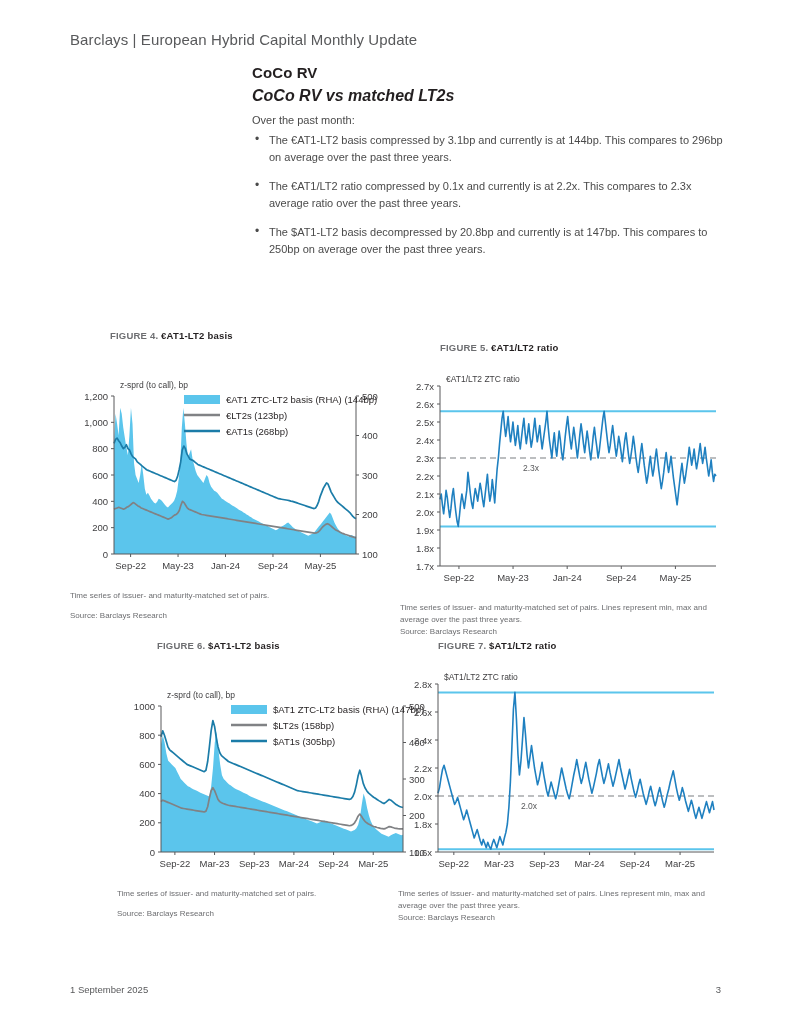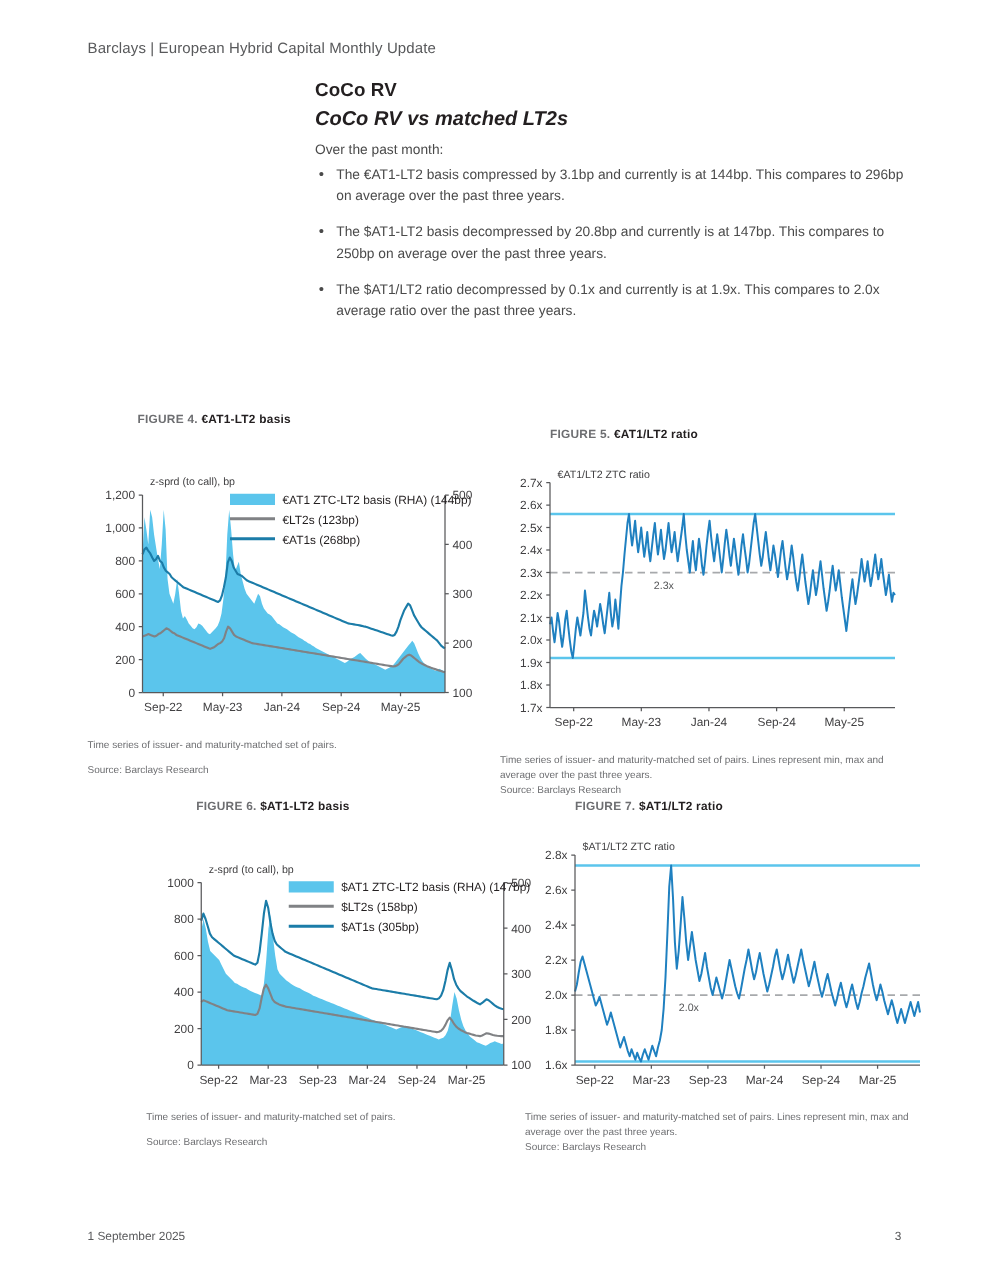--- a/index.html
+++ b/index.html
@@ -9,21 +9,21 @@
     background: #ffffff;
     font-family: "Liberation Sans", sans-serif;
     color: #3b3b3b;
     position: relative;
     overflow: hidden;
   }
   .page { position:absolute; inset:0; }
 
   .doc-header {
     position:absolute; left:70px; top:31px;
-    font-size:12px; color:#58595b; letter-spacing:.1px;
+    font-size:15px; color:#58595b; letter-spacing:.1px;
   }
 
   .body-col { position:absolute; left:252px; top:64px; width:480px; }
   .sec-title { font-size:15px; font-weight:bold; color:#231f20; margin:0 0 6px 0; letter-spacing:.1px;}
   .sub-title { font-size:16px; font-style:italic; font-weight:bold; color:#231f20; margin:0 0 9px 0;}
   .lead { font-size:11px; color:#4a4a4a; margin:0 0 6px 0;}
   ul.bullets { list-style:none; margin:0; padding:0; }
   ul.bullets li {
     position:relative; font-size:11px; line-height:16.5px;
     color:#4a4a4a; padding-left:17px; margin-bottom:13px;
@@ -55,22 +55,22 @@
 <div class="page">
 
   <div class="doc-header">Barclays | European Hybrid Capital Monthly Update</div>
 
   <div class="body-col">
     <h1 class="sec-title">CoCo RV</h1>
     <div class="sub-title">CoCo RV vs matched LT2s</div>
     <div class="lead">Over the past month:</div>
     <ul class="bullets">
       <li>The €AT1-LT2 basis compressed by 3.1bp and currently is at 144bp. This compares to 296bp on average over the past three years.</li>
+      <li>The €AT1/LT2 ratio compressed by 0.1x and currently is at 2.2x. This compares to 2.3x average ratio over the past three years.</li>
       <li>The $AT1-LT2 basis decompressed by 20.8bp and currently is at 147bp. This compares to 250bp on average over the past three years.</li>
-      <li>The $AT1/LT2 ratio decompressed by 0.1x and currently is at 1.9x. This compares to 2.0x average ratio over the past three years.</li>
     </ul>
   </div>
 
   <div class="fig" id="fig0" style="left:70px; top:330px;">
     <div class="fig-title">
       <span class="num">FIGURE 4.</span>
       <span class="nm">€AT1-LT2 basis</span>
     </div>
     <svg class="chart" width="330" height="240">
         <path d="M 44 210 L 44.00 99.40 L 45.54 69.78 L 47.08 79.65 L 48.62 91.50 L 50.17 63.85 L 51.71 69.78 L 53.25 83.60 L 54.79 93.47 L 56.33 103.35 L 57.87 111.25 L 59.41 91.50 L 60.96 63.85 L 62.50 79.65 L 64.04 119.15 L 65.58 131.00 L 67.12 134.95 L 68.66 138.90 L 70.20 131.00 L 71.75 119.15 L 73.29 131.00 L 74.83 144.82 L 76.37 150.75 L 77.91 148.78 L 79.45 151.54 L 80.99 154.70 L 82.54 156.68 L 84.08 158.65 L 85.62 159.44 L 87.16 157.86 L 88.70 154.70 L 90.24 155.49 L 91.78 156.68 L 93.32 158.65 L 94.87 160.63 L 96.41 162.60 L 97.95 163.39 L 99.49 161.81 L 101.03 160.23 L 102.57 158.65 L 104.11 156.68 L 105.66 152.72 L 107.20 146.80 L 108.74 134.95 L 110.28 119.15 L 111.82 83.60 L 113.36 63.85 L 114.90 79.65 L 116.45 99.40 L 117.99 113.22 L 119.53 109.28 L 121.07 105.33 L 122.61 115.20 L 124.15 121.13 L 125.69 127.05 L 127.24 131.00 L 128.78 132.98 L 130.32 134.95 L 131.86 136.93 L 133.40 138.90 L 134.94 134.95 L 136.48 131.00 L 138.03 132.98 L 139.57 138.90 L 141.11 142.85 L 142.65 144.82 L 144.19 146.80 L 145.73 147.59 L 147.27 148.78 L 148.82 150.75 L 150.36 152.72 L 151.90 154.70 L 153.44 155.49 L 154.98 156.68 L 156.52 157.86 L 158.06 158.65 L 159.61 159.44 L 161.15 160.63 L 162.69 161.81 L 164.23 162.60 L 165.77 163.39 L 167.31 164.57 L 168.85 165.76 L 170.39 166.55 L 171.94 167.34 L 173.48 168.53 L 175.02 169.31 L 176.56 170.50 L 178.10 171.29 L 179.64 172.47 L 181.18 173.26 L 182.73 174.45 L 184.27 175.24 L 185.81 176.03 L 187.35 176.82 L 188.89 177.61 L 190.43 178.40 L 191.97 179.19 L 193.52 179.98 L 195.06 180.77 L 196.60 181.56 L 198.14 182.35 L 199.68 183.14 L 201.22 183.93 L 202.76 184.72 L 204.31 185.51 L 205.85 186.30 L 207.39 185.51 L 208.93 184.32 L 210.47 183.14 L 212.01 182.35 L 213.55 181.56 L 215.10 180.38 L 216.64 179.19 L 218.18 178.40 L 219.72 179.98 L 221.26 181.56 L 222.80 183.14 L 224.34 184.32 L 225.89 185.51 L 227.43 186.30 L 228.97 187.09 L 230.51 187.88 L 232.05 188.67 L 233.59 189.46 L 235.13 190.25 L 236.68 191.04 L 238.22 191.83 L 239.76 191.04 L 241.30 190.25 L 242.84 189.46 L 244.38 188.28 L 245.92 186.30 L 247.46 184.32 L 249.01 182.35 L 250.55 180.38 L 252.09 178.40 L 253.63 176.43 L 255.17 174.45 L 256.71 172.47 L 258.25 170.50 L 259.80 168.53 L 261.34 170.50 L 262.88 174.45 L 264.42 178.40 L 265.96 181.56 L 267.50 184.32 L 269.04 186.30 L 270.59 187.88 L 272.13 189.46 L 273.67 190.25 L 275.21 191.04 L 276.75 191.83 L 278.29 192.62 L 279.83 191.83 L 281.38 191.04 L 282.92 191.83 L 284.46 192.62 L 286.00 192.62 L 286 210 Z" fill="#5BC5EC" stroke="none"></path>
@@ -227,21 +227,21 @@
         <text x="156" y="59" text-anchor="start" class="lgd-txt">$AT1 ZTC-LT2 basis (RHA) (147bp)</text>
         <line x1="114" y1="71" x2="150" y2="71" stroke="#808285" stroke-width="2.4"></line>
         <text x="156" y="75" text-anchor="start" class="lgd-txt">$LT2s (158bp)</text>
         <line x1="114" y1="87" x2="150" y2="87" stroke="#1B7CA8" stroke-width="2.4"></line>
         <text x="156" y="91" text-anchor="start" class="lgd-txt">$AT1s (305bp)</text>
       </svg>
     <div class="fig-cap">Time series of issuer- and maturity-matched set of pairs.</div>
     <div class="fig-src">Source: Barclays Research</div>
   </div>
 
-  <div class="fig" id="fig3" style="left:420px; top:640px;">
+  <div class="fig" id="fig3" style="left:398px; top:640px;">
     <div class="fig-title">
       <span class="num">FIGURE 7.</span>
       <span class="nm">$AT1/LT2 ratio</span>
     </div>
     <svg class="chart" width="330" height="228">
         <line x1="40" y1="38.39999999999995" x2="316" y2="38.39999999999995" stroke="#5BC5EC" stroke-width="2"></line>
         <line x1="40" y1="195.2" x2="316" y2="195.2" stroke="#5BC5EC" stroke-width="2"></line>
         <line x1="40" y1="142" x2="316" y2="142" stroke="#A7A9AC" stroke-width="1.4" stroke-dasharray="6 4"></line>
         <path d="M 40.00 139.20 L 41.51 133.60 L 43.02 123.80 L 44.52 115.40 L 46.03 111.20 L 47.54 116.80 L 49.05 122.40 L 50.56 128.00 L 52.07 133.60 L 53.57 139.20 L 55.08 144.80 L 56.59 150.40 L 58.10 147.60 L 59.61 143.40 L 61.11 149.00 L 62.62 154.60 L 64.13 160.20 L 65.64 165.80 L 67.15 161.60 L 68.66 156.00 L 70.16 161.60 L 71.67 167.20 L 73.18 172.80 L 74.69 178.40 L 76.20 184.00 L 77.70 179.80 L 79.21 175.60 L 80.72 181.20 L 82.23 186.80 L 83.74 191.00 L 85.25 185.40 L 86.75 189.60 L 88.26 193.80 L 89.77 188.20 L 91.28 192.40 L 92.79 195.20 L 94.30 189.60 L 95.80 185.40 L 97.31 189.60 L 98.82 193.80 L 100.33 188.20 L 101.84 182.60 L 103.34 186.80 L 104.85 191.00 L 106.36 184.00 L 107.87 178.40 L 109.38 170.00 L 110.89 153.20 L 112.39 128.00 L 113.90 93.00 L 115.41 55.20 L 116.92 38.40 L 118.43 65.00 L 119.93 100.00 L 121.44 121.00 L 122.95 107.00 L 124.46 86.00 L 125.97 63.60 L 127.48 80.40 L 128.98 100.00 L 130.49 114.00 L 132.00 102.80 L 133.51 91.60 L 135.02 102.80 L 136.52 114.00 L 138.03 122.40 L 139.54 130.80 L 141.05 125.20 L 142.56 116.80 L 144.07 108.40 L 145.57 119.60 L 147.08 128.00 L 148.59 136.40 L 150.10 142.00 L 151.61 135.00 L 153.11 128.00 L 154.62 133.60 L 156.13 139.20 L 157.64 144.80 L 159.15 139.20 L 160.66 130.80 L 162.16 122.40 L 163.67 114.00 L 165.18 121.00 L 166.69 128.00 L 168.20 135.00 L 169.70 140.60 L 171.21 144.80 L 172.72 137.80 L 174.23 129.40 L 175.74 121.00 L 177.25 114.00 L 178.75 105.60 L 180.26 114.00 L 181.77 122.40 L 183.28 129.40 L 184.79 123.80 L 186.30 115.40 L 187.80 108.40 L 189.31 116.80 L 190.82 125.20 L 192.33 132.20 L 193.84 139.20 L 195.34 133.60 L 196.85 126.60 L 198.36 119.60 L 199.87 111.20 L 201.38 105.60 L 202.89 114.00 L 204.39 122.40 L 205.90 129.40 L 207.41 123.80 L 208.92 116.80 L 210.43 109.80 L 211.93 118.20 L 213.44 125.20 L 214.95 132.20 L 216.46 126.60 L 217.97 119.60 L 219.48 112.60 L 220.98 105.60 L 222.49 114.00 L 224.00 121.00 L 225.51 128.00 L 227.02 135.00 L 228.52 129.40 L 230.03 122.40 L 231.54 115.40 L 233.05 123.80 L 234.56 130.80 L 236.07 137.80 L 237.57 143.40 L 239.08 137.80 L 240.59 130.80 L 242.10 125.20 L 243.61 132.20 L 245.11 139.20 L 246.62 144.80 L 248.13 150.40 L 249.64 144.80 L 251.15 137.80 L 252.66 132.20 L 254.16 139.20 L 255.67 146.20 L 257.18 151.80 L 258.69 146.20 L 260.20 139.20 L 261.70 133.60 L 263.21 140.60 L 264.72 147.60 L 266.23 153.20 L 267.74 147.60 L 269.25 140.60 L 270.75 135.00 L 272.26 128.00 L 273.77 122.40 L 275.28 116.80 L 276.79 125.20 L 278.30 133.60 L 279.80 140.60 L 281.31 146.20 L 282.82 140.60 L 284.33 133.60 L 285.84 139.20 L 287.34 146.20 L 288.85 151.80 L 290.36 157.40 L 291.87 151.80 L 293.38 146.20 L 294.89 151.80 L 296.39 158.80 L 297.90 164.40 L 299.41 158.80 L 300.92 153.20 L 302.43 158.80 L 303.93 164.40 L 305.44 158.80 L 306.95 153.20 L 308.46 147.60 L 309.97 153.20 L 311.48 158.80 L 312.98 153.20 L 314.49 147.60 L 316.00 156.00" fill="none" stroke="#1F80C0" stroke-width="1.6" stroke-linejoin="round"></path>
         <text x="131.07999999999998" y="155" text-anchor="middle" class="ann-txt">2.0x</text>

